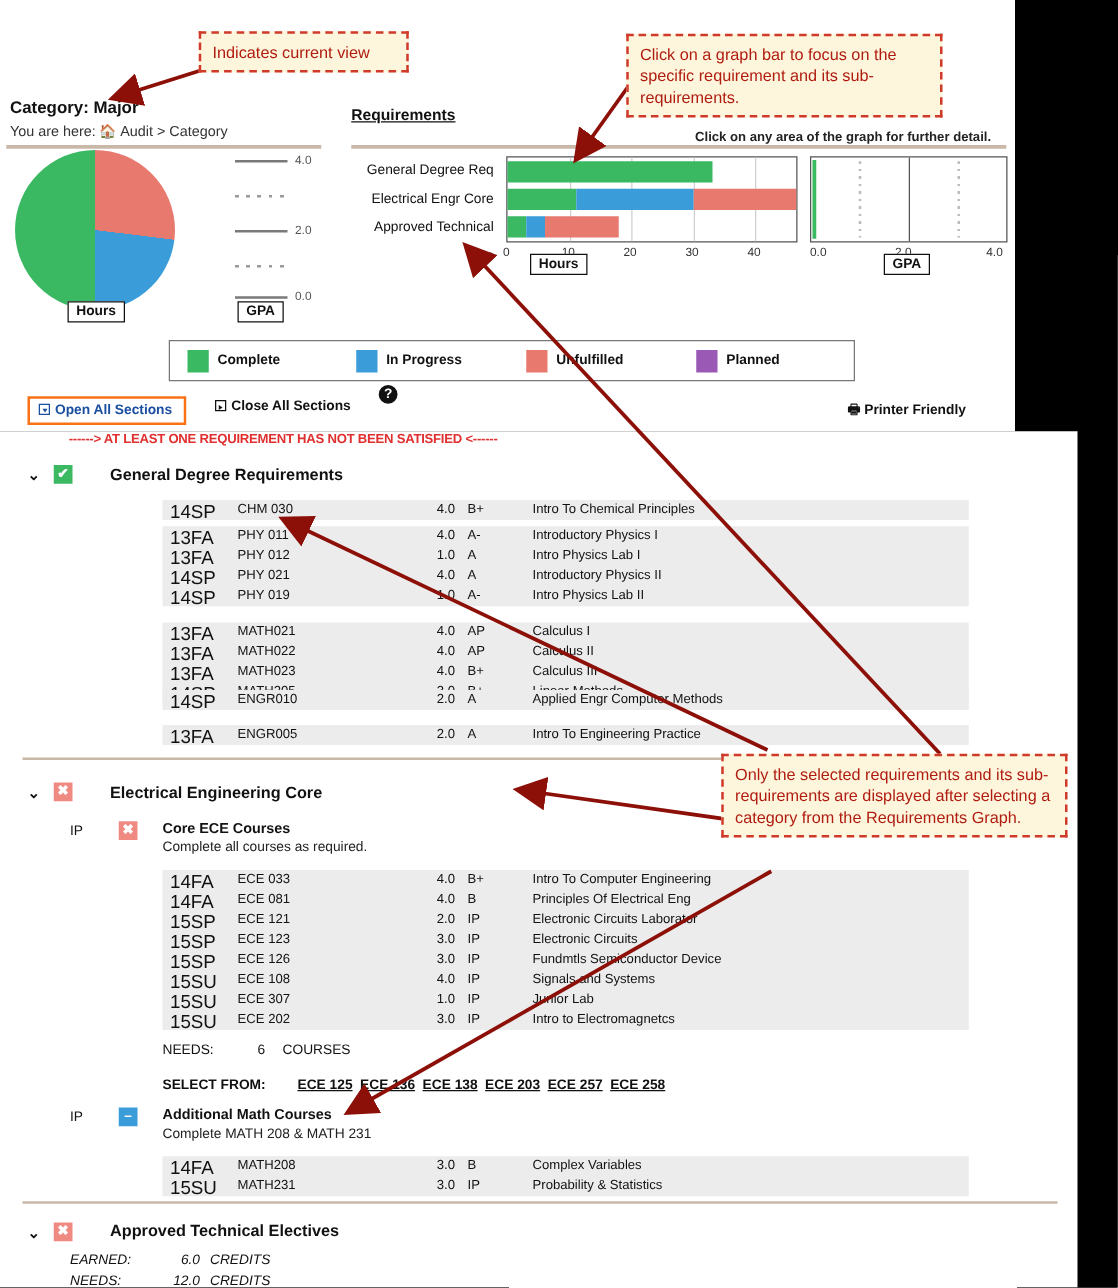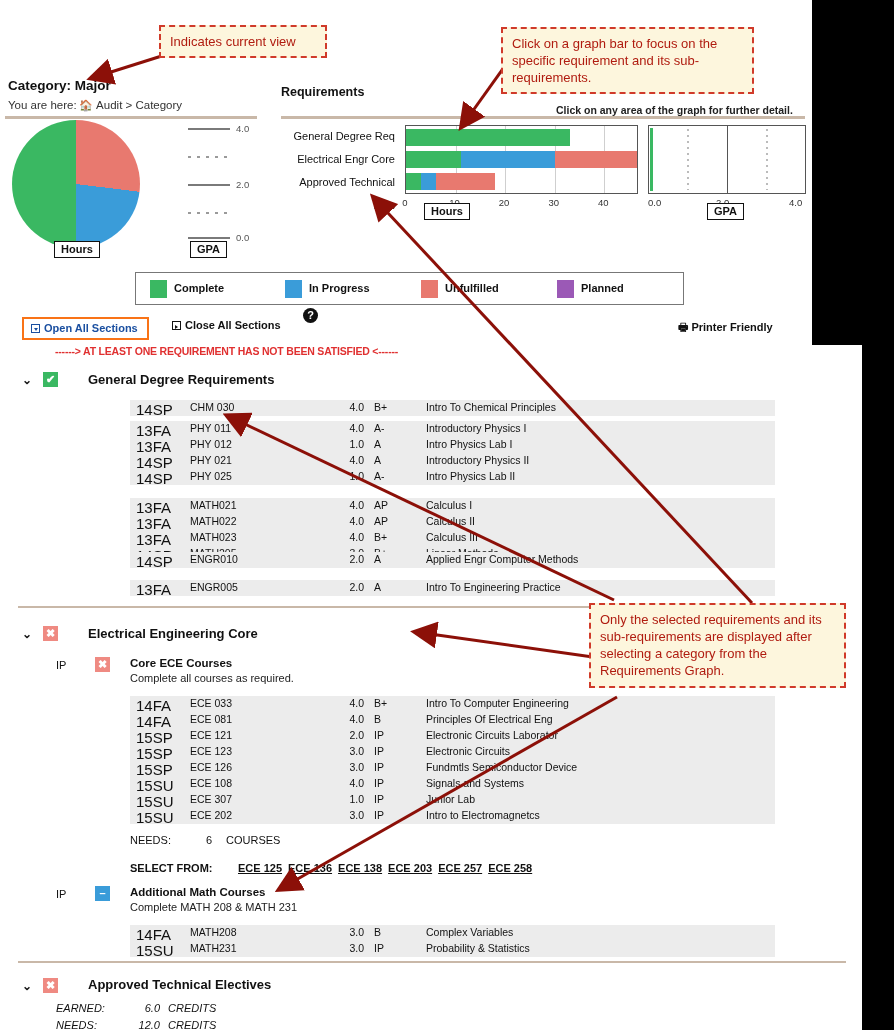--- a/index.html
+++ b/index.html
@@ -37,21 +37,21 @@
     position: absolute; left: 8px; top: 78px;
     font-size: 13.5px; font-weight: bold; color: #111;
   }
   .breadcrumb {
     position: absolute; left: 8px; top: 99px;
     font-size: 11.5px; color: #333;
   }
   .breadcrumb .home-ico { font-size: 11px; color:#222; }
   .req-title {
     position: absolute; left: 281px; top: 85px;
-    font-size: 12.5px; font-weight: bold; color: #111;
+    font-size: 12.5px; font-weight: bold; color: #111; text-decoration: underline;
   }
   .graph-hint {
     position: absolute; left: 556px; top: 104px;
     font-size: 10.5px; font-weight: bold; color: #222;
   }
   .rule-left {
     position: absolute; left: 5px; top: 116px; width: 252px; height: 3px;
     background: #c9b8a8;
   }
   .rule-right {
@@ -397,21 +397,21 @@
       </div>
       <div class="crow">
         <span class="c-term">14SP</span>
         <span class="c-code">PHY 021</span>
         <span class="c-cred">4.0</span>
         <span class="c-grade">A</span>
         <span class="c-name">Introductory Physics II</span>
       </div>
       <div class="crow">
         <span class="c-term">14SP</span>
-        <span class="c-code">PHY 025</span>
+        <span class="c-code">PHY 019</span>
         <span class="c-cred">1.0</span>
         <span class="c-grade">A-</span>
         <span class="c-name">Intro Physics Lab II</span>
       </div>
     </div>
 
     <div class="ctable" style="top:498px">
       <div class="crow">
         <span class="c-term">13FA</span>
         <span class="c-code">MATH021</span>
@@ -593,16 +593,16 @@
       <path d="M168,54 L92,78" stroke="#8c1008" stroke-width="3" fill="none" marker-end="url(#ah)"></path>
       <path d="M512,56 L462,126" stroke="#8c1008" stroke-width="3" fill="none" marker-end="url(#ah)"></path>
       <path d="M752,603 L374,198" stroke="#8c1008" stroke-width="3" fill="none" marker-end="url(#ah)"></path>
       <path d="M614,600 L228,416" stroke="#8c1008" stroke-width="3" fill="none" marker-end="url(#ah)"></path>
       <path d="M614,660 L416,632" stroke="#8c1008" stroke-width="3" fill="none" marker-end="url(#ah)"></path>
       <path d="M617,697 L280,889" stroke="#8c1008" stroke-width="3" fill="none" marker-end="url(#ah)"></path>
     </svg>
 
     <div class="callout" style="left:159px; top:25px; width:168px;">Indicates current view</div>
     <div class="callout" style="left:501px; top:27px; width:253px;">Click on a graph bar to focus on the specific requirement and its sub-requirements.</div>
-    <div class="callout" style="left:589px; top:603px; width:257px;">Only the selected requirements and its sub-requirements are displayed after selecting a category from the Requirements Graph.</div>
+    <div class="callout" style="left:577px; top:603px; width:277px;">Only the selected requirements and its sub-requirements are displayed after selecting a category from the Requirements Graph.</div>
 
   </div>
 </div>
 
 </body></html>

